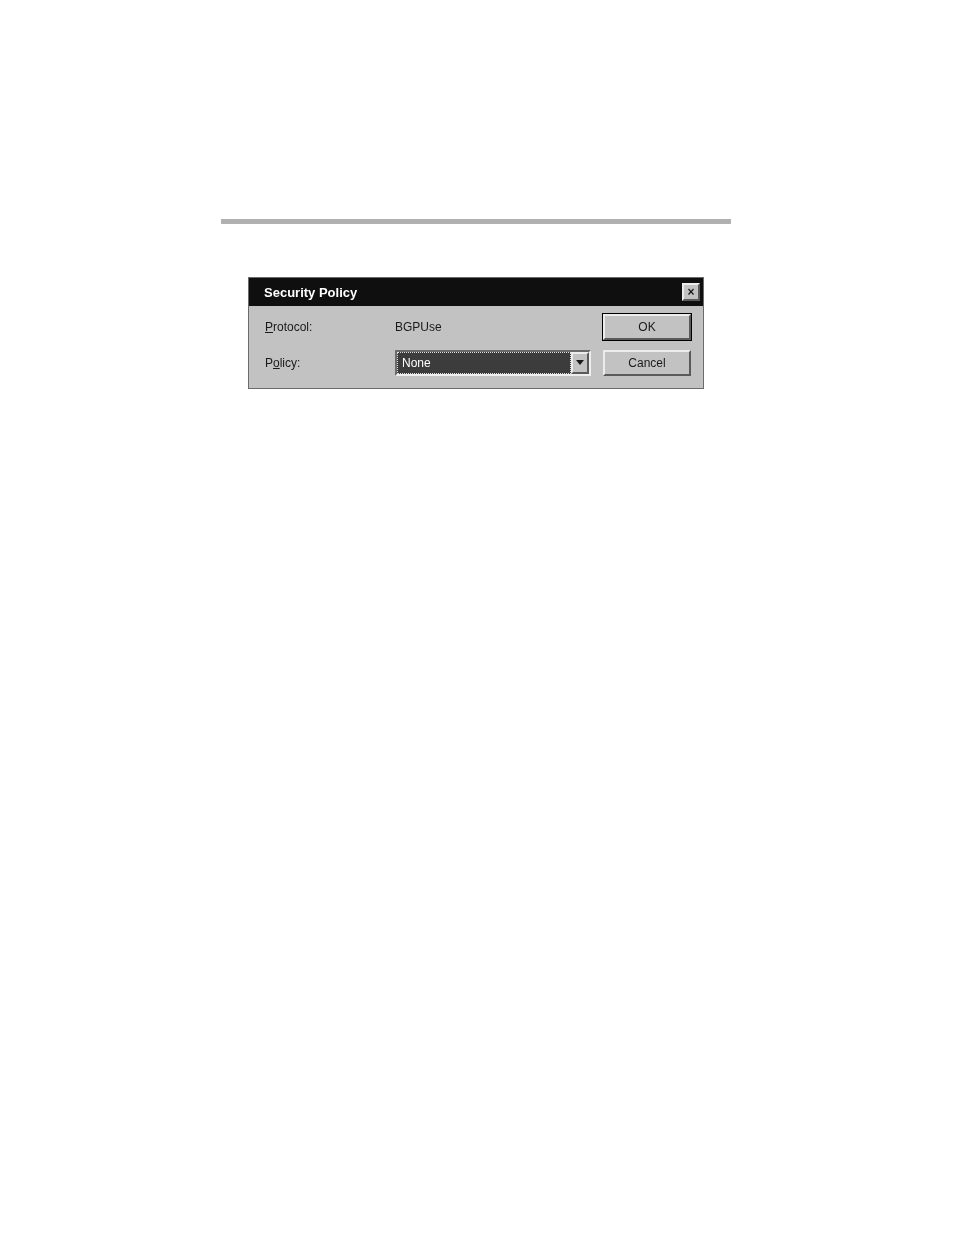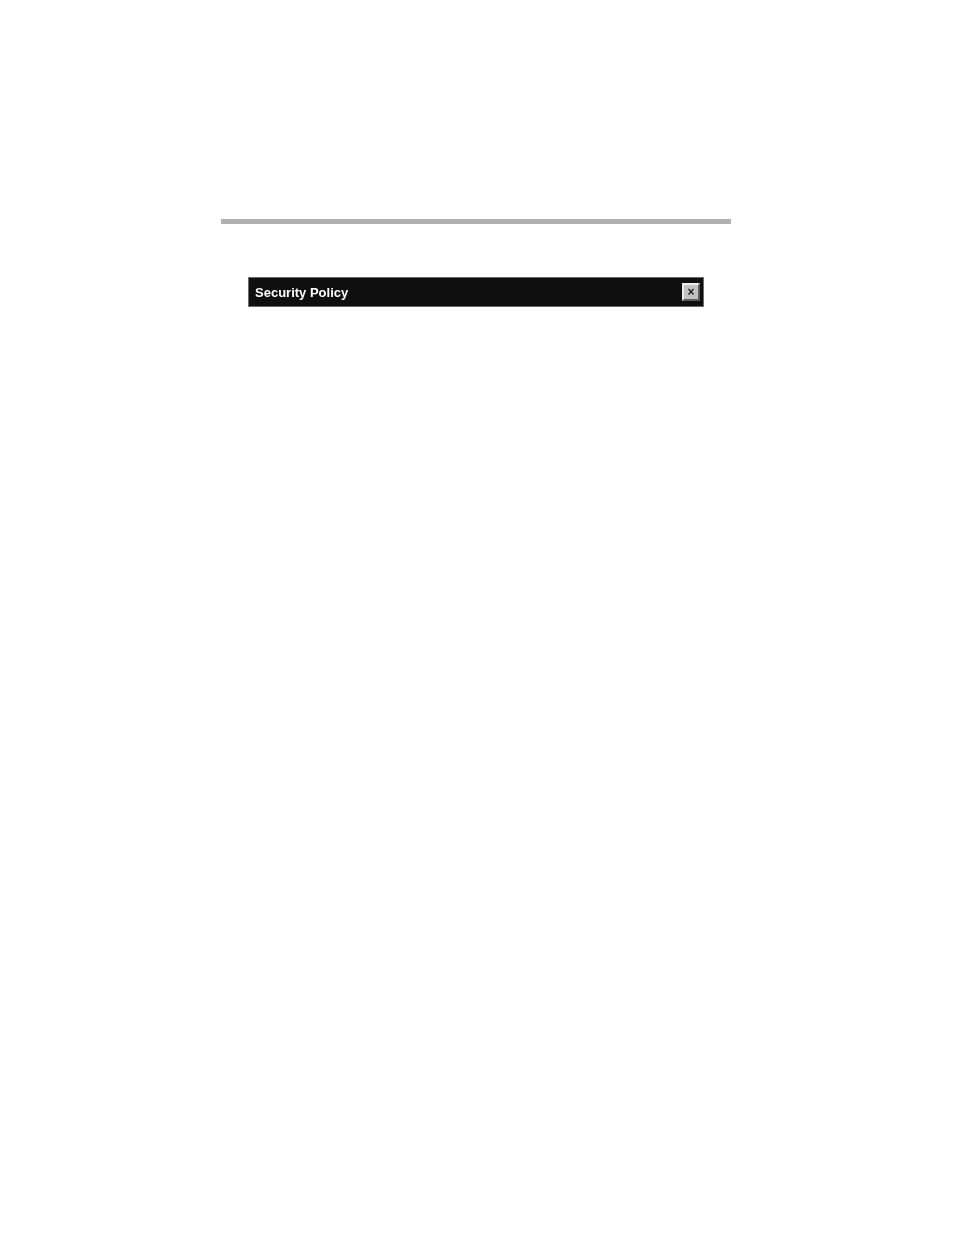--- a/index.html
+++ b/index.html
@@ -31,21 +31,21 @@
     width: 456px;
     background: #c2c2c2;
     border: 1px solid #6b6b6b;
     box-sizing: border-box;
   }
   .dialog-titlebar {
     display: flex;
     align-items: center;
     justify-content: space-between;
     background: #0f0f0f;
-    padding: 3px 3px 3px 6px;
+    padding: 3px 3px 3px 15px;
     height: 22px;
     box-sizing: content-box;
   }
   .dialog-title {
     color: #fff;
     font-family: Tahoma, Arial, sans-serif;
     font-weight: bold;
     font-size: 13px;
   }
   .dialog-close {
@@ -178,16 +178,44 @@
 
   <div class="hr"></div>
 
   <div class="dialog">
     <div class="dialog-titlebar">
       <span class="dialog-title">Security Policy</span>
       <div class="dialog-close">
         <span>×</span>
       </div>
     </div>
+    <div class="dialog-body">
+      <div class="lbl lbl-protocol">
+        <span class="ul">P</span>rotocol:
+      </div>
+      <div class="val-protocol">BGPUse</div>
+
+      <div class="lbl lbl-policy">
+        P<span class="ul">o</span>licy:
+      </div>
+
+      <div class="combo">
+        <div class="combo-text">None</div>
+        <div class="combo-btn">
+          <span>
+            <svg width="8" height="6" viewBox="0 0 8 6">
+                <path d="M0 0 L8 0 L4 5 Z" fill="#1a1a1a"></path>
+              </svg>
+          </span>
+        </div>
+      </div>
+
+      <div class="btn btn-ok">
+        <span>OK</span>
+      </div>
+      <div class="btn btn-cancel">
+        <span>Cancel</span>
+      </div>
+    </div>
   </div>
 
 
 </div>
 
 </body></html>

